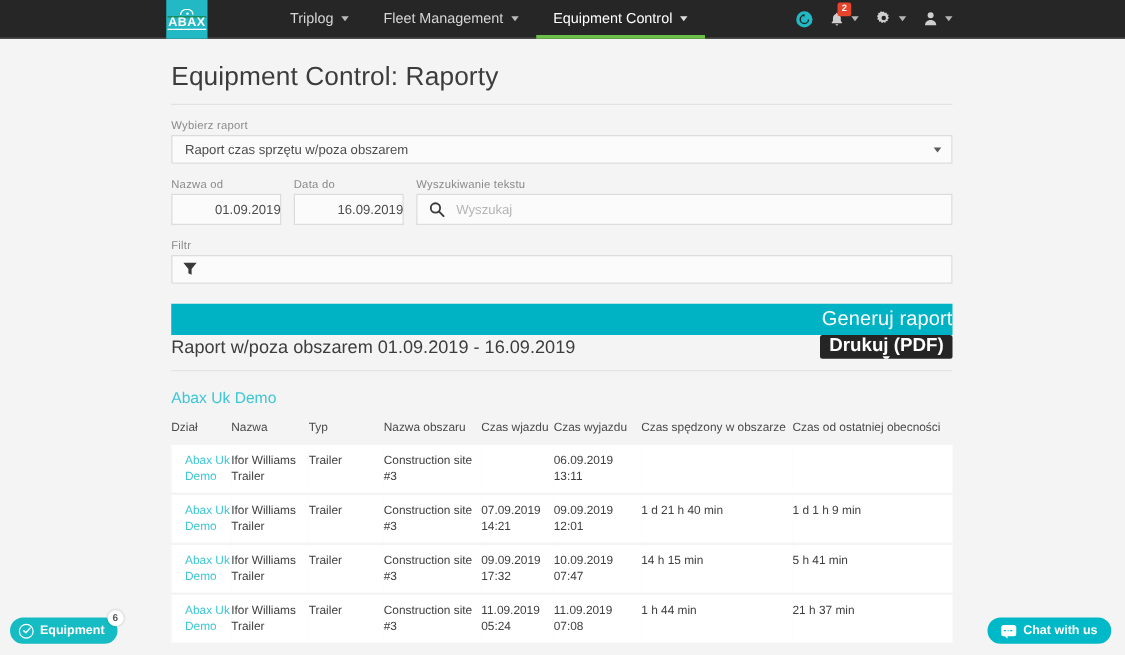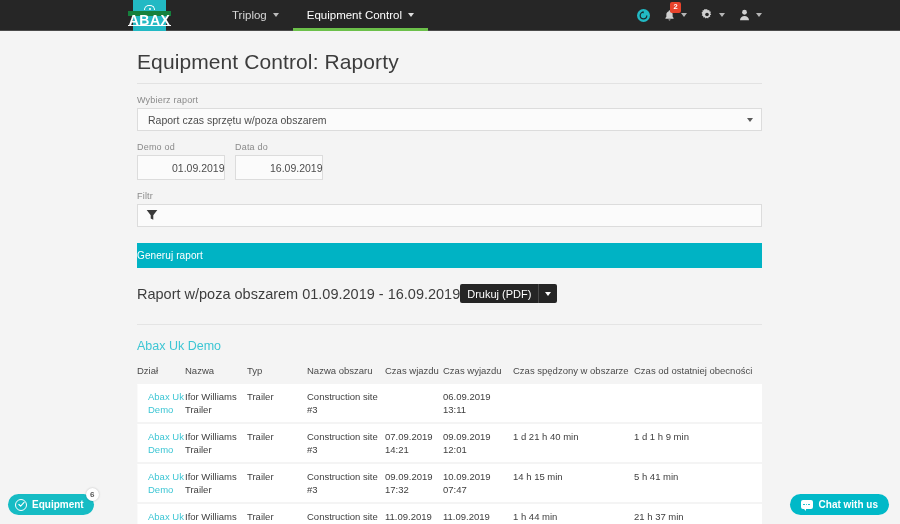--- a/index.html
+++ b/index.html
@@ -50,25 +50,25 @@
     content: "";
     position: absolute;
     width: 2px; height: 2px;
     background: #fff;
     border-radius: 50%;
     left: 50%; margin-left: -1px;
     top: 2px;
   }
   .logo-text {
     color: #ffffff;
-    font-size: 14px;
+    font-size: 10px;
     font-weight: bold;
     letter-spacing: .4px;
     line-height: 9px;
-    border-top: 5px solid #15803d;
+    border-top: 1px solid #15803d;
     border-bottom: 1px solid #fff;
     padding: 0 1px;
   }
   .nav-items { display: flex; align-items: stretch; margin-left: 52px; }
   .nav-item {
     display: flex; align-items: center;
     color: #d6d6d6;
     font-size: 11.5px;
     padding: 0 14px;
     cursor: pointer;
@@ -183,51 +183,51 @@
   .filter-box {
     height: 23px;
     padding-left: 8px;
     margin-top: 0;
   }
 
   .btn-generate {
     margin-top: 16px;
     background: #00b3c4;
     color: #fff;
-    text-align: left;
-    font-size: 10px;
+    text-align: right;
+    font-size: 16px;
     line-height: 25px;
     height: 25px;
     cursor: pointer;
     letter-spacing: .1px;
   }
 
   .report-head {
     display: flex;
     align-items: center;
-    justify-content: flex-start;
-    margin-top: 16px;
-    padding-bottom: 21px;
+    justify-content: space-between;
+    padding-bottom: 9px;
     border-bottom: 1px solid #e4e4e4;
   }
   .report-title {
     font-size: 14.5px;
     color: #3d3d3d;
   }
   .btn-print {
     background: #252525;
     color: #fff;
-    font-size: 11px;
-    font-weight: normal;
+    font-size: 15px;
+    font-weight: bold;
     border-radius: 2px;
     height: 19px;
     display: flex;
     align-items: center;
     cursor: pointer;
     overflow: hidden;
+    flex-direction: column;
   }
   .btn-print .lbl { padding: 0 7px; }
   .btn-print .sep {
     width: 1px; height: 19px; background: #494949;
   }
   .btn-print .arrow {
     padding: 0 6px;
     display: flex; align-items: center;
   }
 
@@ -357,20 +357,24 @@
     <div class="logo">
       <div class="logo-arc"></div>
       <div class="logo-text">ABAX</div>
     </div>
 
     <div class="nav-items">
       <div class="nav-item">
         <span>Triplog</span>
         <span class="caret"></span>
       </div>
+      <div class="nav-item">
+        <span>Fleet Management</span>
+        <span class="caret"></span>
+      </div>
       <div class="nav-item active">
         <span>Equipment Control</span>
         <span class="caret"></span>
       </div>
     </div>
 
     <div class="nav-right">
       <div class="nav-icon">
         <span class="icon-circle-arrow">
           <svg width="9" height="9" viewBox="0 0 12 12">
@@ -416,21 +420,21 @@
   <div style="margin-top:11px">
     <div class="field-label">Wybierz raport</div>
     <div class="select-box">
       <span>Raport czas sprzętu w/poza obszarem</span>
       <span class="caret-down"></span>
     </div>
   </div>
 
   <div class="row-fields" style="margin-top:11px">
     <div>
-      <div class="field-label">Demo od</div>
+      <div class="field-label">Nazwa od</div>
       <div class="input-box date-box">
         <svg width="12" height="12" viewBox="0 0 14 14">
           <rect x="0.6" y="1.8" width="12.8" height="11.4" rx="1" fill="#3a3a3a"></rect>
           <rect x="1.8" y="4.6" width="10.4" height="7.4" fill="#fff"></rect>
           <rect x="2.6" y="0.4" width="1.6" height="2.6" rx=".5" fill="#3a3a3a"></rect>
           <rect x="9.8" y="0.4" width="1.6" height="2.6" rx=".5" fill="#3a3a3a"></rect>
           <g fill="#3a3a3a">
             <rect x="2.7" y="5.6" width="1.5" height="1.3"></rect>
               <rect x="5" y="5.6" width="1.5" height="1.3"></rect>
             <rect x="7.3" y="5.6" width="1.5" height="1.3"></rect>
@@ -467,20 +471,30 @@
               <rect x="9.6" y="7.7" width="1.5" height="1.3"></rect>
             <rect x="2.7" y="9.8" width="1.5" height="1.3"></rect>
               <rect x="5" y="9.8" width="1.5" height="1.3"></rect>
             <rect x="7.3" y="9.8" width="1.5" height="1.3"></rect>
           </g>
         </svg>
         <span>16.09.2019</span>
       </div>
     </div>
 
+    <div style="flex:1">
+      <div class="field-label">Wyszukiwanie tekstu</div>
+      <div class="input-box search-box">
+        <svg width="13" height="13" viewBox="0 0 16 16">
+          <circle cx="6.6" cy="6.6" r="4.6" fill="none" stroke="#3a3a3a" stroke-width="1.8"></circle>
+          <line x1="10.2" y1="10.2" x2="14.6" y2="14.6" stroke="#3a3a3a" stroke-width="1.9" stroke-linecap="round"></line>
+        </svg>
+        <span class="placeholder">Wyszukaj</span>
+      </div>
+    </div>
   </div>
 
   <div style="margin-top:11px">
     <div class="field-label">Filtr</div>
     <div class="input-box filter-box">
       <svg width="12" height="13" viewBox="0 0 14 15">
         <path d="M0.8 1.2h12.4l-4.7 6v5.4l-3-1.6V7.2z" fill="#3a3a3a"></path>
       </svg>
       <span></span>
     </div>

